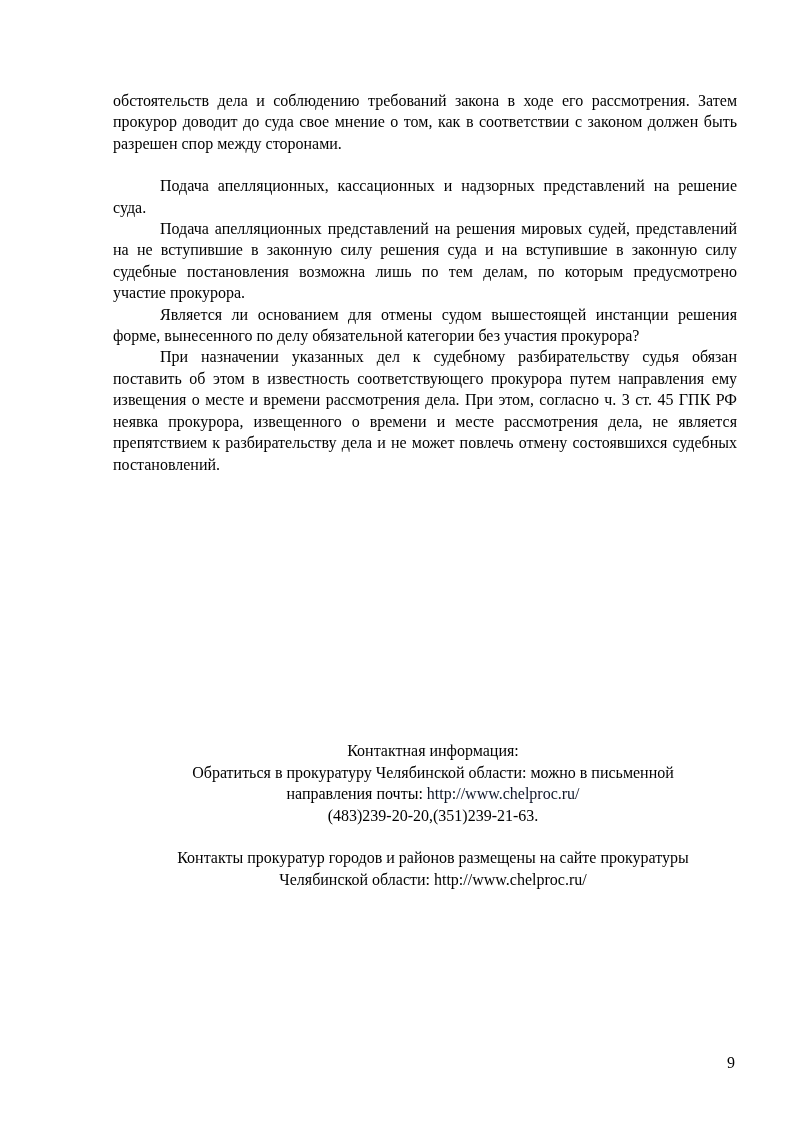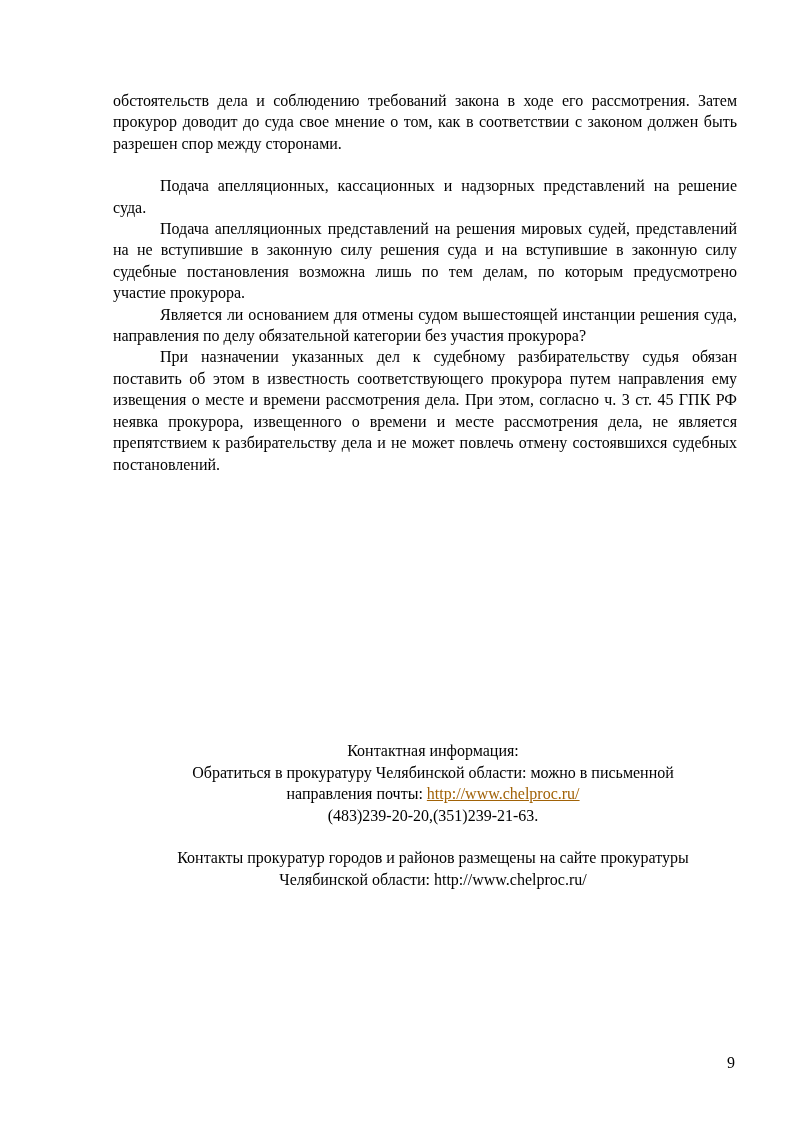--- a/index.html
+++ b/index.html
@@ -5,32 +5,32 @@
   html, body { margin: 0; padding: 0; background: #ffffff; }
   body { width: 794px; height: 1123px; position: relative; overflow: hidden;
          font-family: "Liberation Serif", "DejaVu Serif", serif; color: #000; }
   .page { position: absolute; left: 113px; top: 79px; width: 624px; margin-top: 11px; }
   .p { font-size: 16px; line-height: 21.4px; margin: 0; text-align: justify; }
   .indent { text-indent: 47px; }
   .heading { font-weight: normal; }
   .gap { height: 21px; }
   .contacts { position: absolute; left: 113px; top: 740px; width: 640px; }
   .contacts .p { text-align: center; line-height: 21.6px; }
-  .link { color: #a16207; text-decoration: underline; }
+  .link { color: #0f172a; }
   .page-number { position: absolute; left: 727px; top: 1054px; font-size: 16px; }
 </style>
 </head>
 <body>
 
 <div class="page">
   <p class="p">обстоятельств дела и соблюдению требований закона в ходе его рассмотрения. Затем прокурор доводит до суда свое мнение о том, как в соответствии с законом должен быть разрешен спор между сторонами.</p>
   <div class="gap"></div>
   <p class="p indent heading">Подача апелляционных, кассационных и надзорных представлений на решение суда.</p>
   <p class="p indent">Подача  апелляционных представлений на решения мировых судей, представлений на не вступившие в законную силу решения суда и на вступившие в законную силу судебные постановления возможна лишь по тем делам, по которым предусмотрено участие прокурора.</p>
-  <p class="p indent">Является  ли основанием для отмены судом вышестоящей инстанции решения суда, направления по делу обязательной категории без участия прокурора?</p>
+  <p class="p indent">Является  ли основанием для отмены судом вышестоящей инстанции решения форме, вынесенного по делу обязательной категории без участия прокурора?</p>
   <p class="p indent">При  назначении указанных дел к судебному разбирательству судья обязан поставить об этом в известность соответствующего прокурора путем направления ему извещения о месте и времени рассмотрения дела. При этом, согласно ч. 3 ст. 45 ГПК РФ неявка прокурора, извещенного о времени и месте рассмотрения дела, не является препятствием к разбирательству дела и не может повлечь отмену состоявшихся судебных постановлений.</p>
 </div>
 
 <div class="contacts">
   <p class="p">Контактная информация:</p>
   <p class="p">Обратиться в прокуратуру  Челябинской области: можно в письменной</p>
   <p class="p"><span>направления почты: </span><a class="link">http://www.chelproc.ru/</a></p>
   <p class="p">(483)239-20-20,(351)239-21-63.</p>
   <div class="gap"></div>
   <p class="p">Контакты прокуратур городов и районов размещены на сайте прокуратуры</p>

